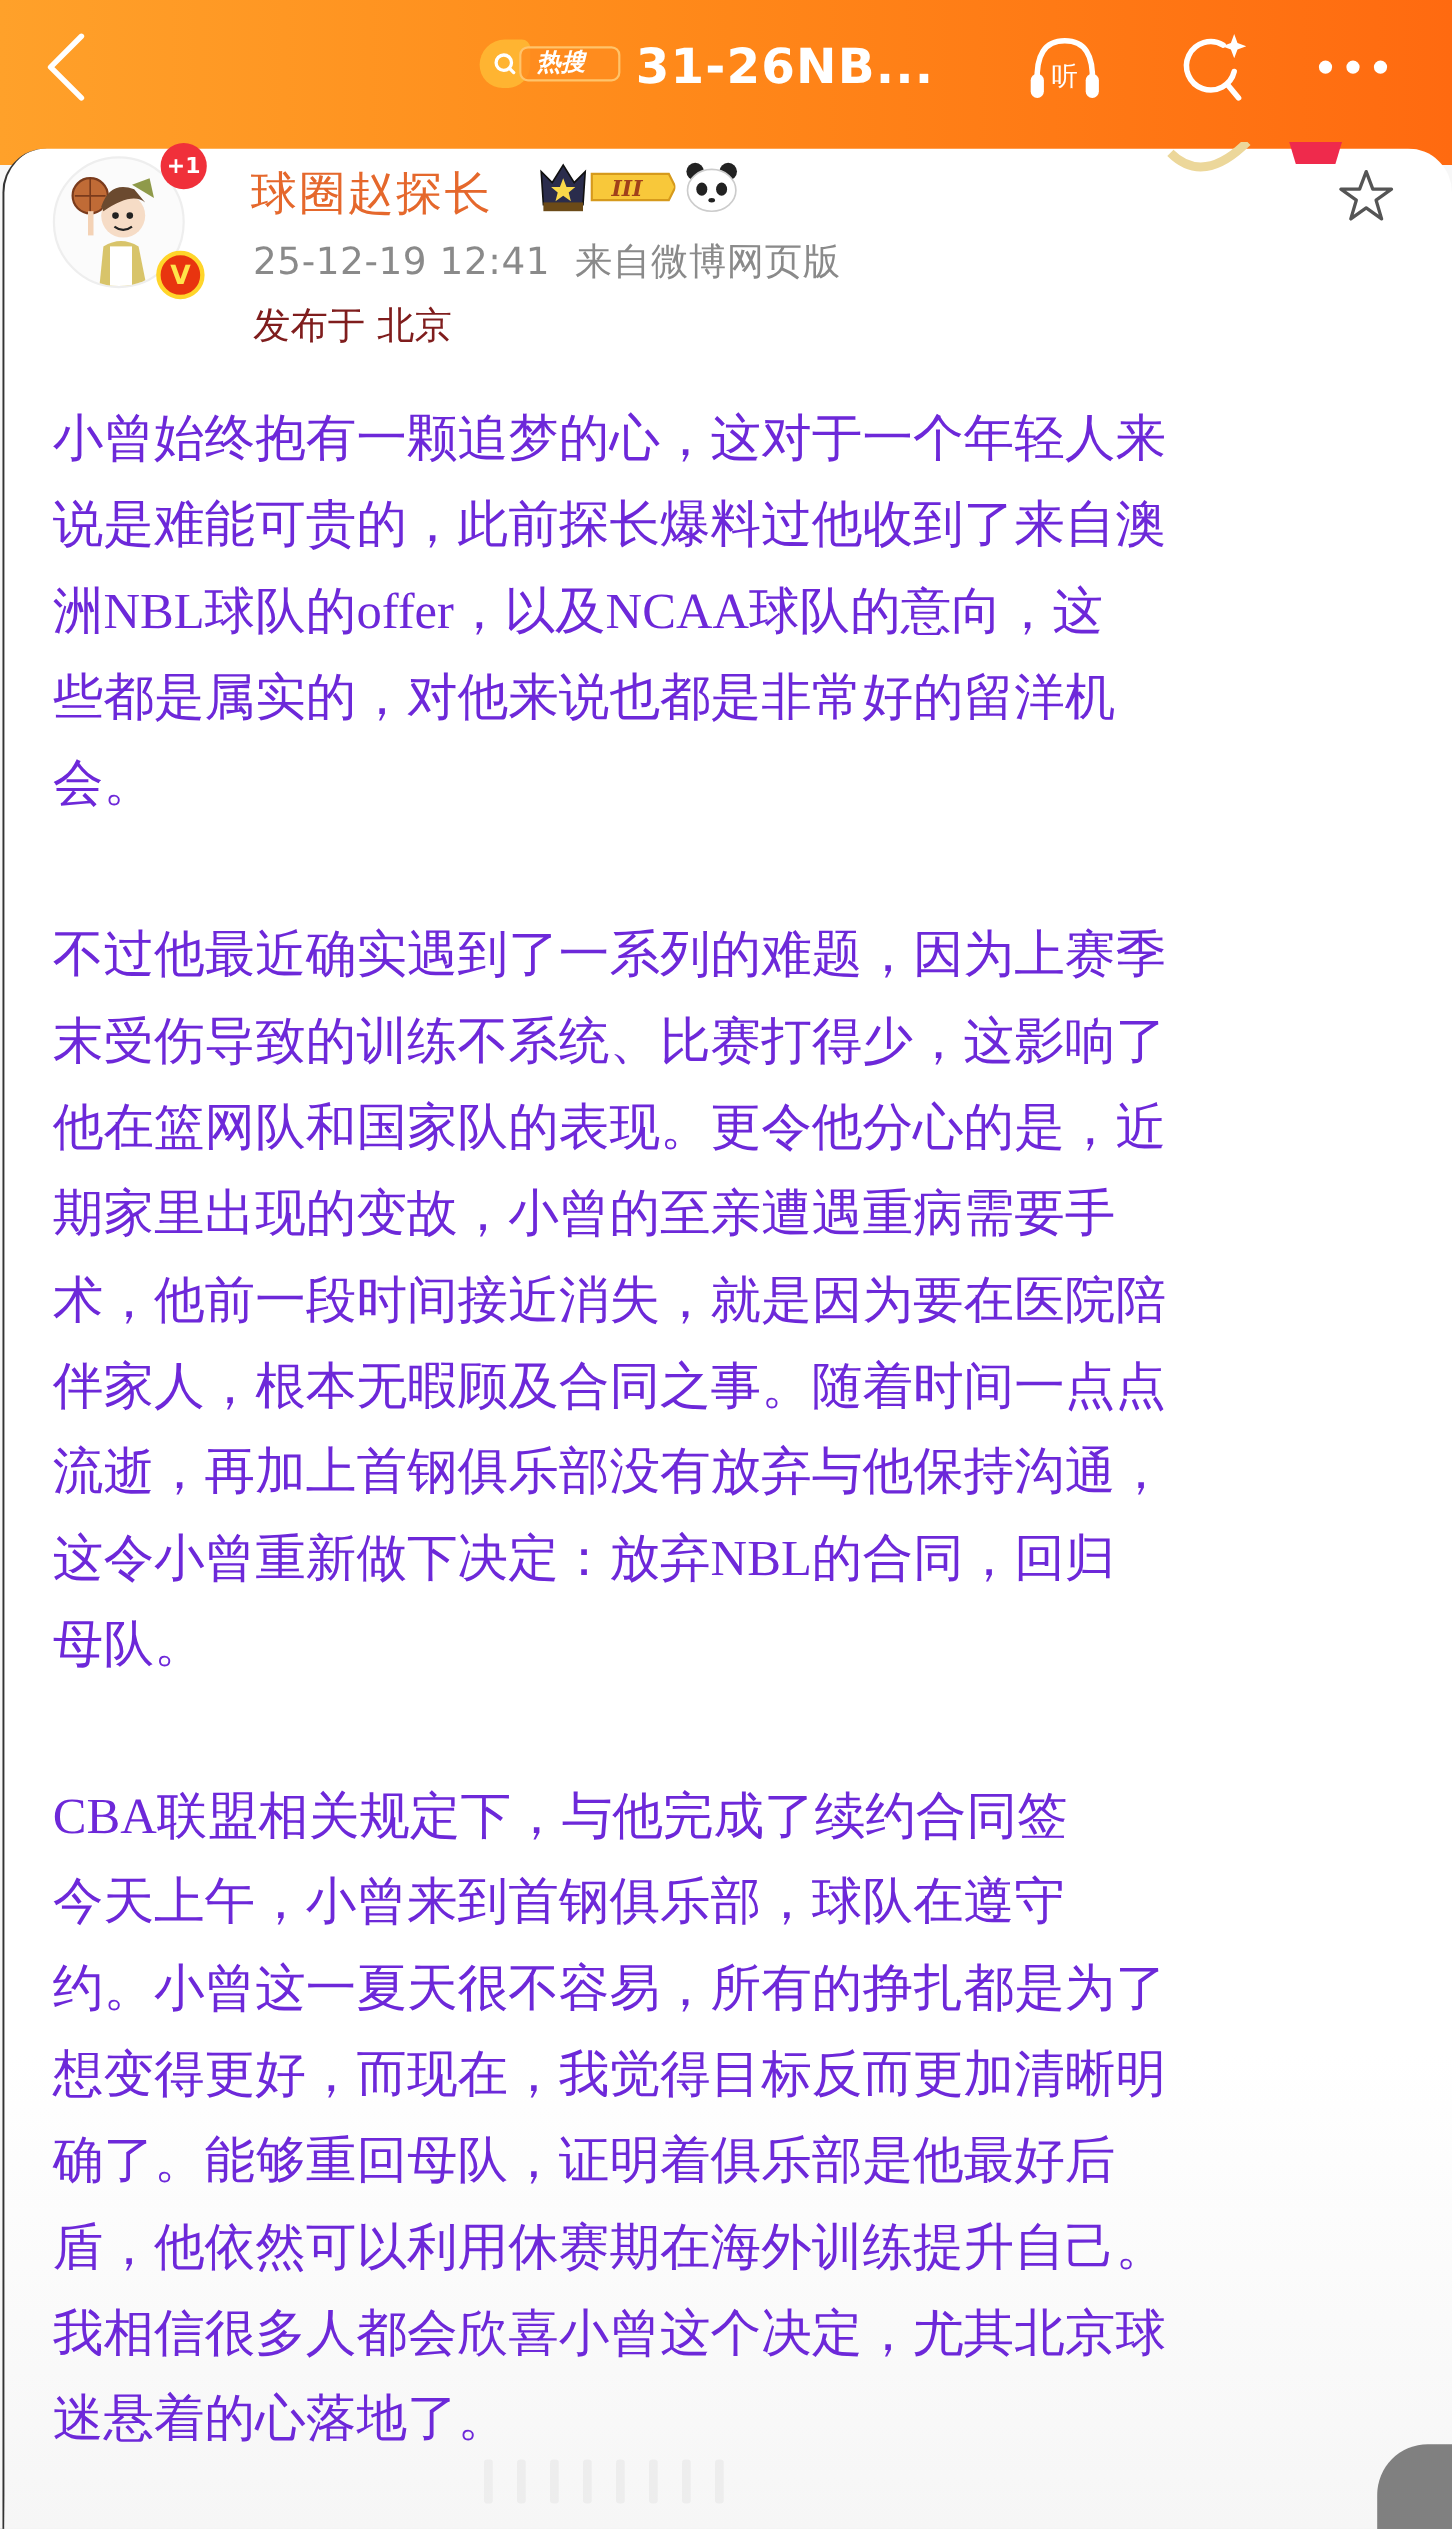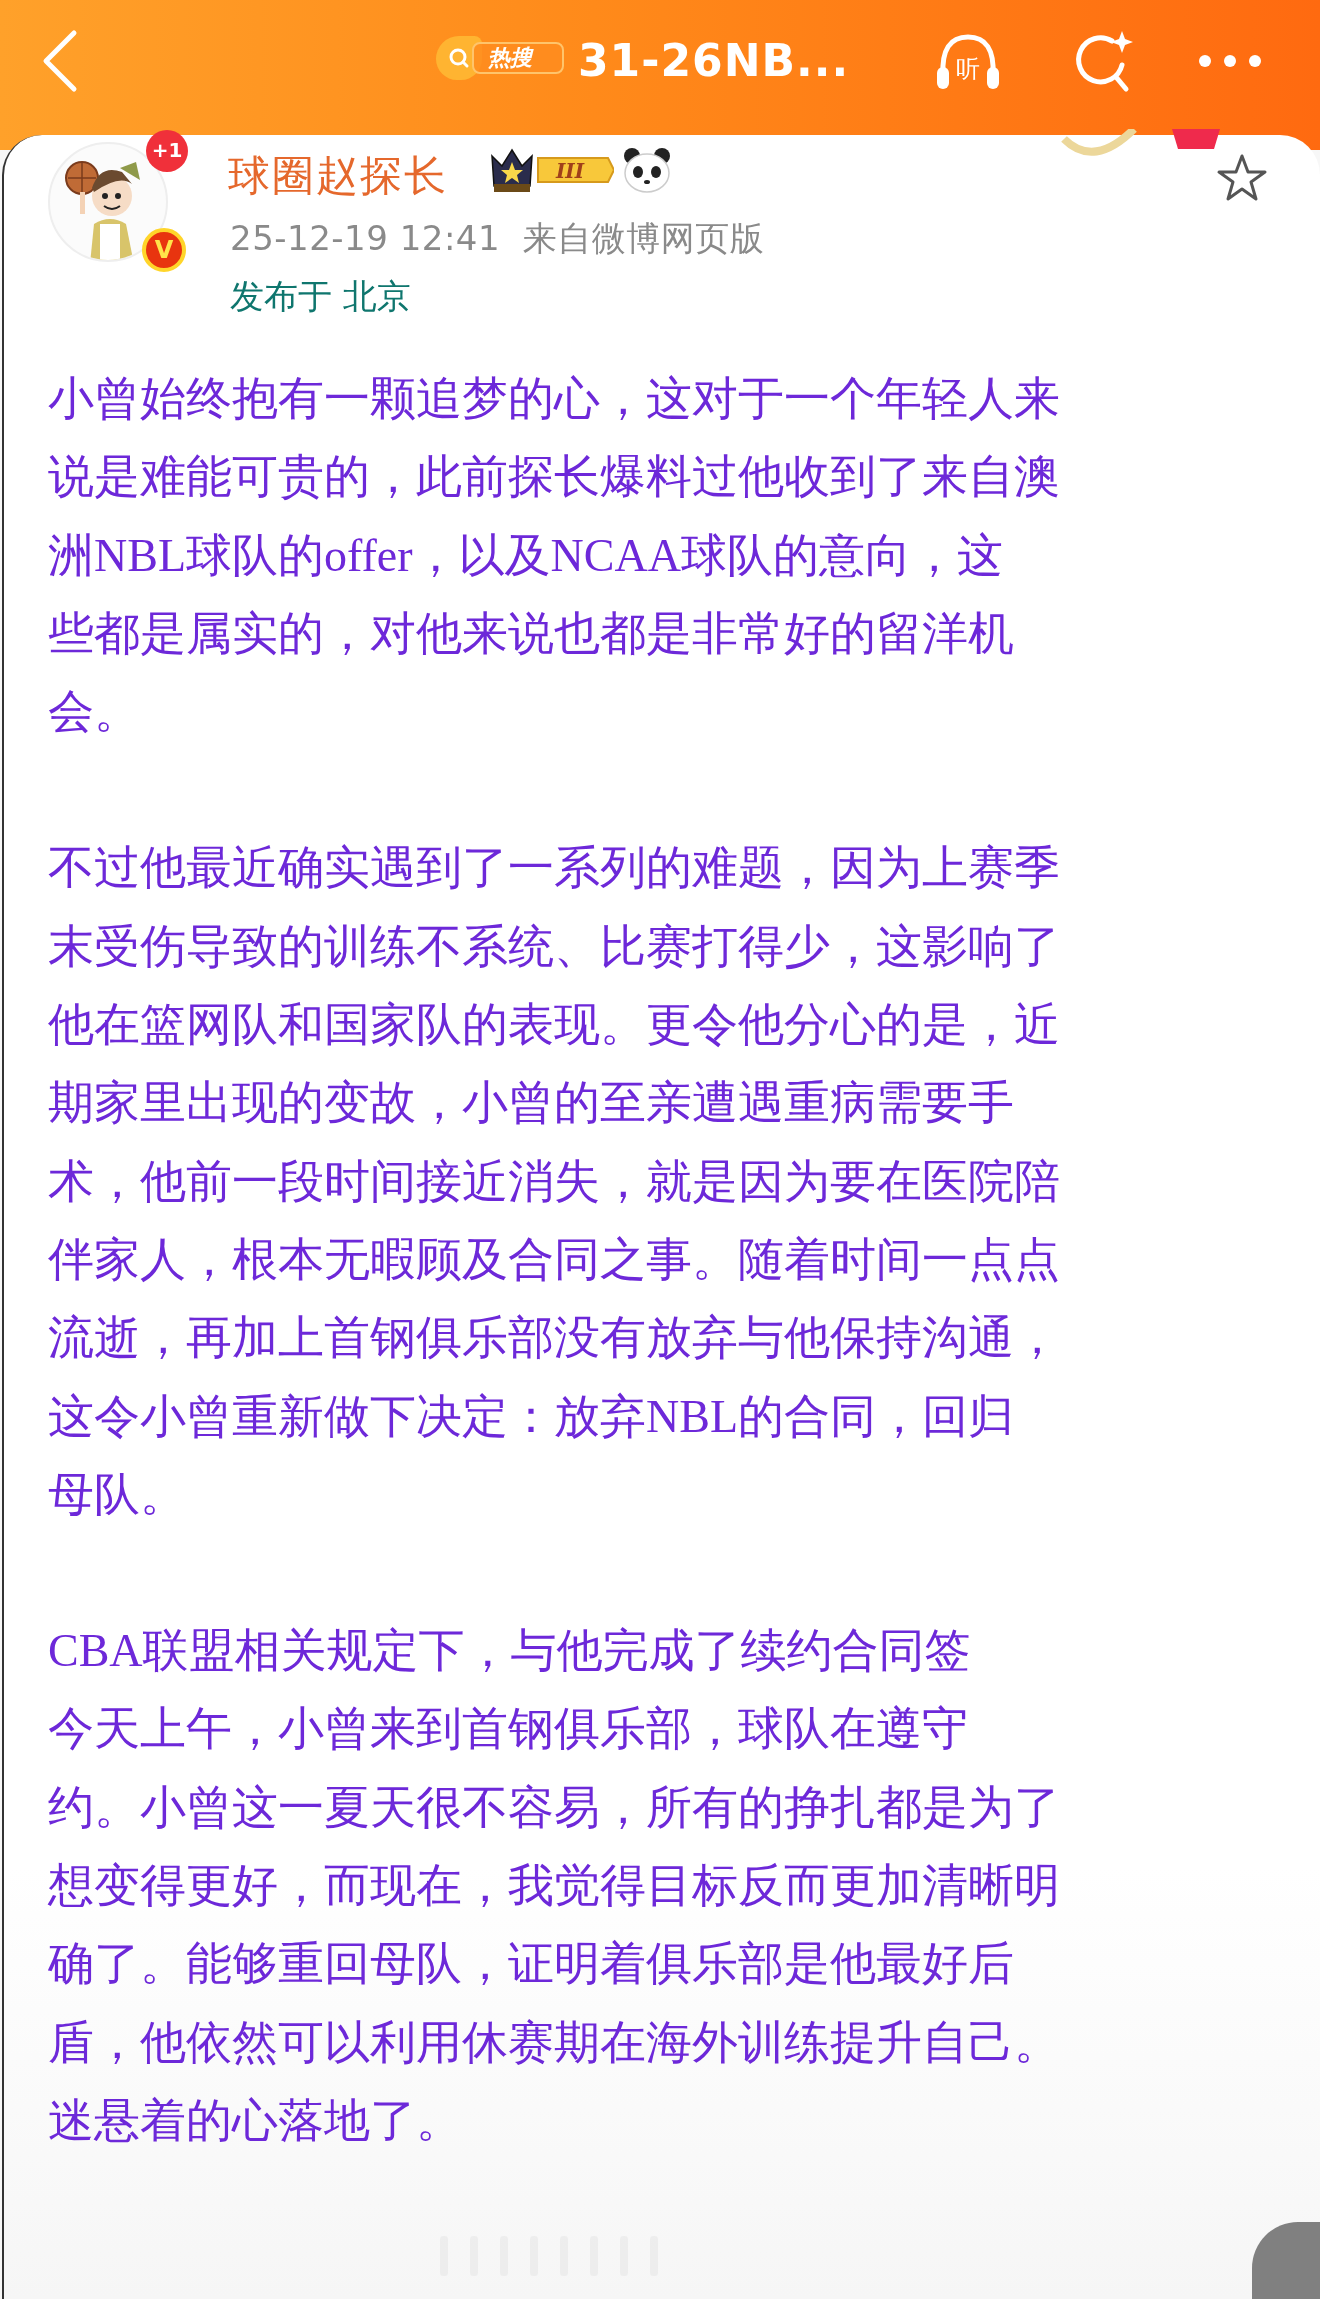--- a/index.html
+++ b/index.html
@@ -68,21 +68,21 @@
     }
     .level-badge {
       position: absolute; left: 490px; top: 146px; width: 124px; height: 48px;
     }
     .panda { position: absolute; left: 622px; top: 146px; width: 50px; height: 48px; }
     .meta-time {
       position: absolute; left: 230px; top: 214px; font-size: 34px; color: #8a8a8a;
       line-height: 48px; letter-spacing: 0.5px;
     }
     .meta-location {
-      position: absolute; left: 230px; top: 272px; font-size: 34px; color: #0f766e;
+      position: absolute; left: 230px; top: 272px; font-size: 34px; color: #7f1d1d;
       line-height: 48px;
     }
     .favorite-btn {
       position: absolute; left: 1212px; top: 148px; width: 60px; height: 60px;
       display: flex; align-items: center; justify-content: center; cursor: pointer;
     }
     .post-body {
       position: absolute; left: 48px; top: 360px; width: 1230px;
       font-size: 46px; line-height: 78.3px; color: #6d28d9;
       font-family: Liberation Serif, serif;
@@ -224,20 +224,21 @@
     <p>母队。</p>
   </div>
   <div class="gap"></div>
   <div>
     <p>CBA联盟相关规定下，与他完成了续约合同签</p>
     <p>今天上午，小曾来到首钢俱乐部，球队在遵守</p>
     <p>约。小曾这一夏天很不容易，所有的挣扎都是为了</p>
     <p>想变得更好，而现在，我觉得目标反而更加清晰明</p>
     <p>确了。能够重回母队，证明着俱乐部是他最好后</p>
     <p>盾，他依然可以利用休赛期在海外训练提升自己。</p>
+    <p>我相信很多人都会欣喜小曾这个决定，尤其北京球</p>
     <p>迷悬着的心落地了。</p>
   </div>
 </div>
 
 <div class="loading-bars">
   <span></span>
     <span></span>
     <span></span>
     <span></span>
     <span></span>

